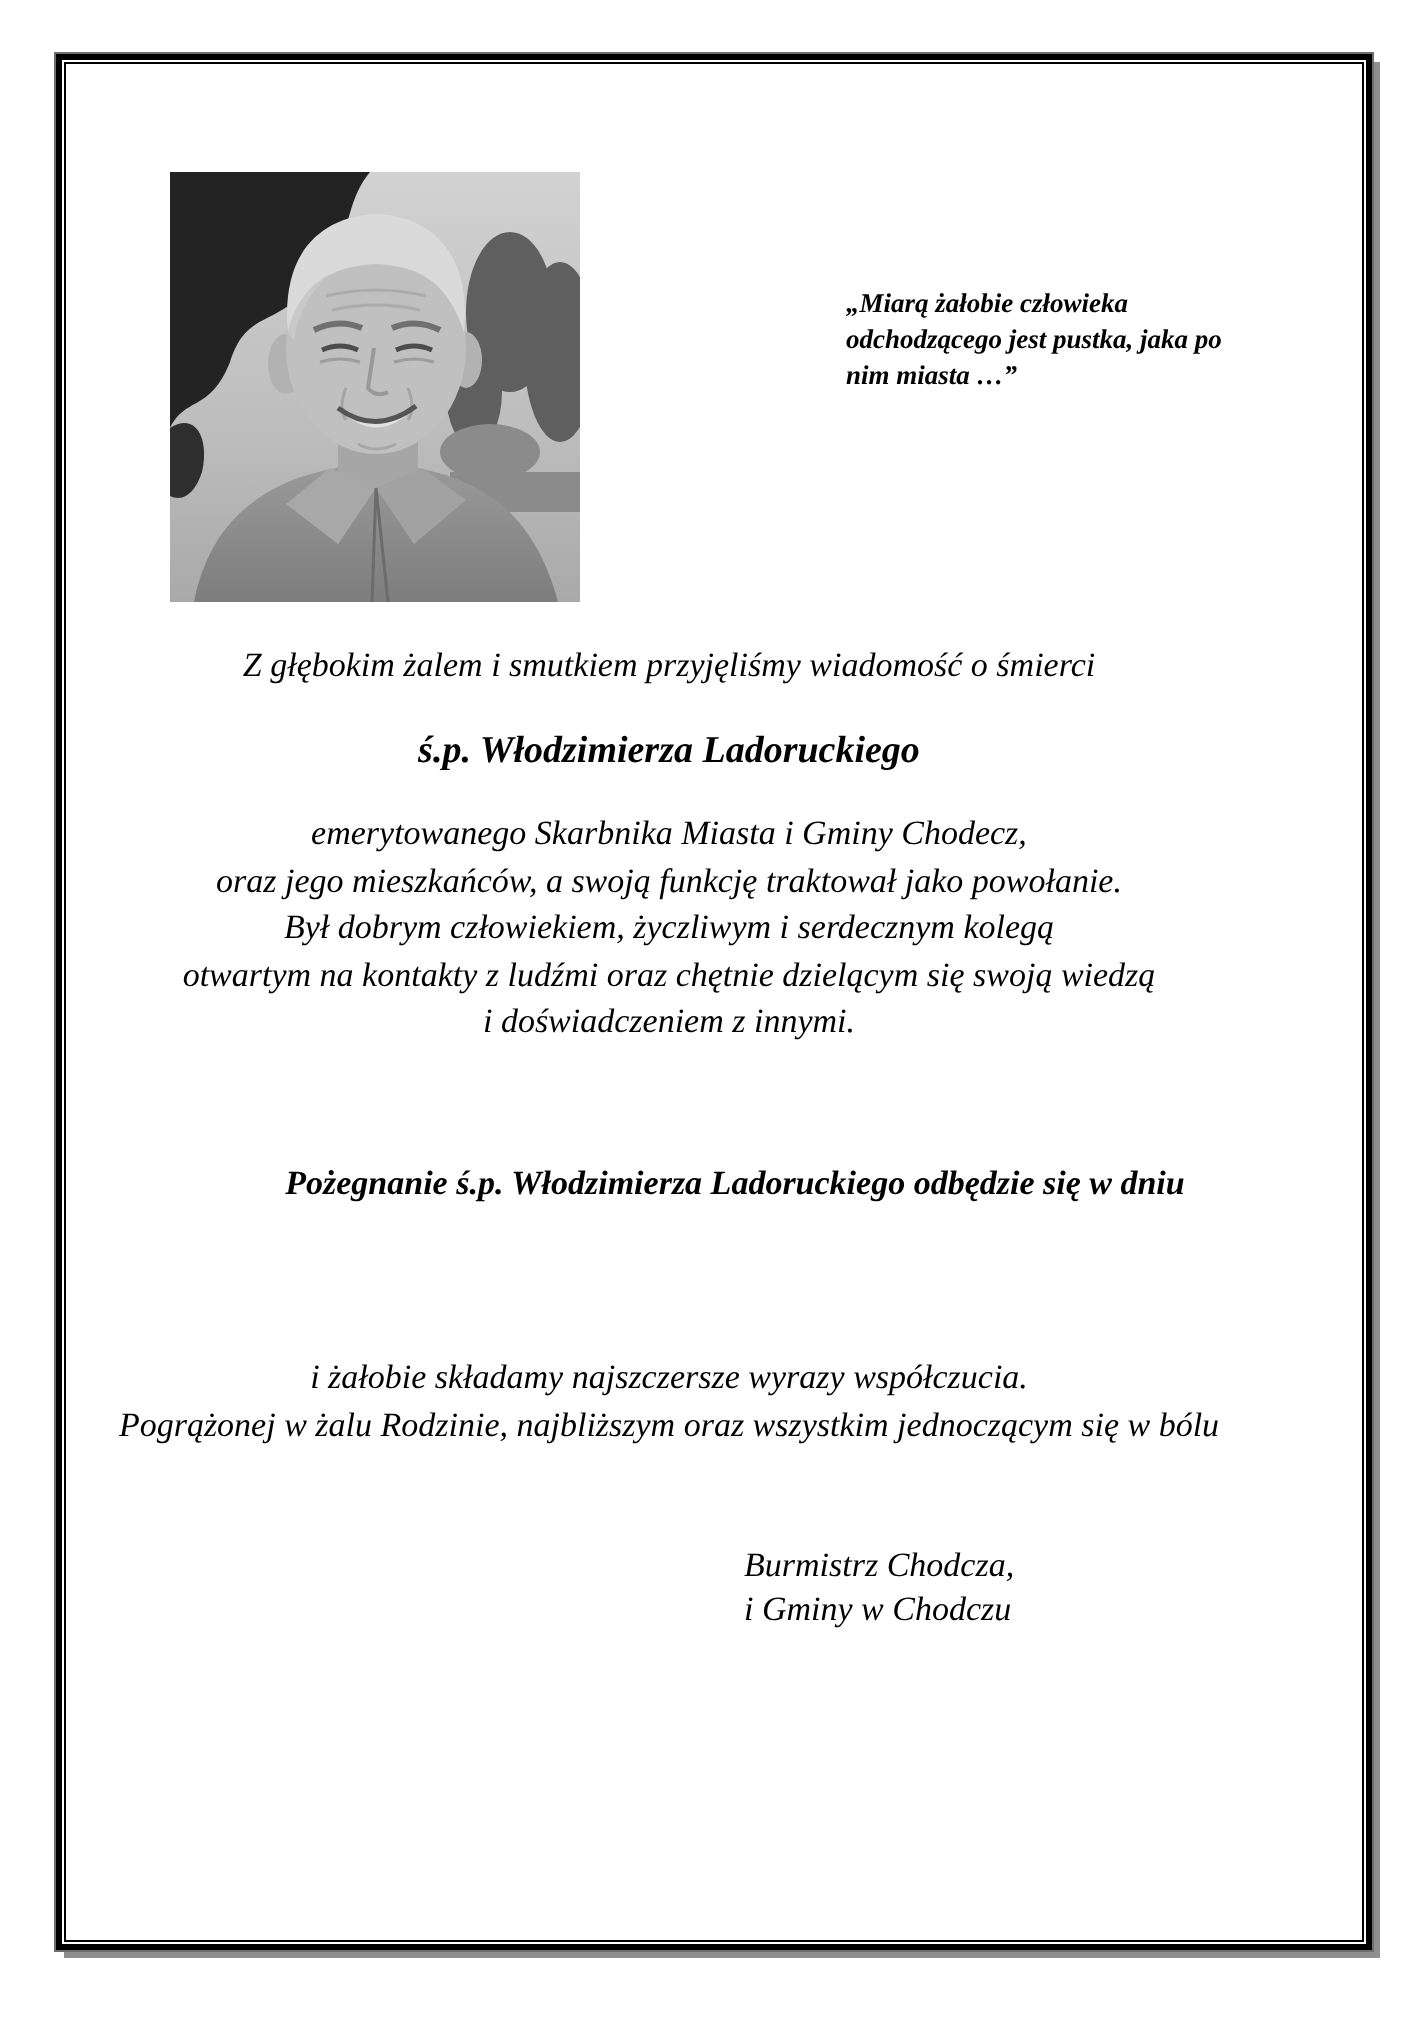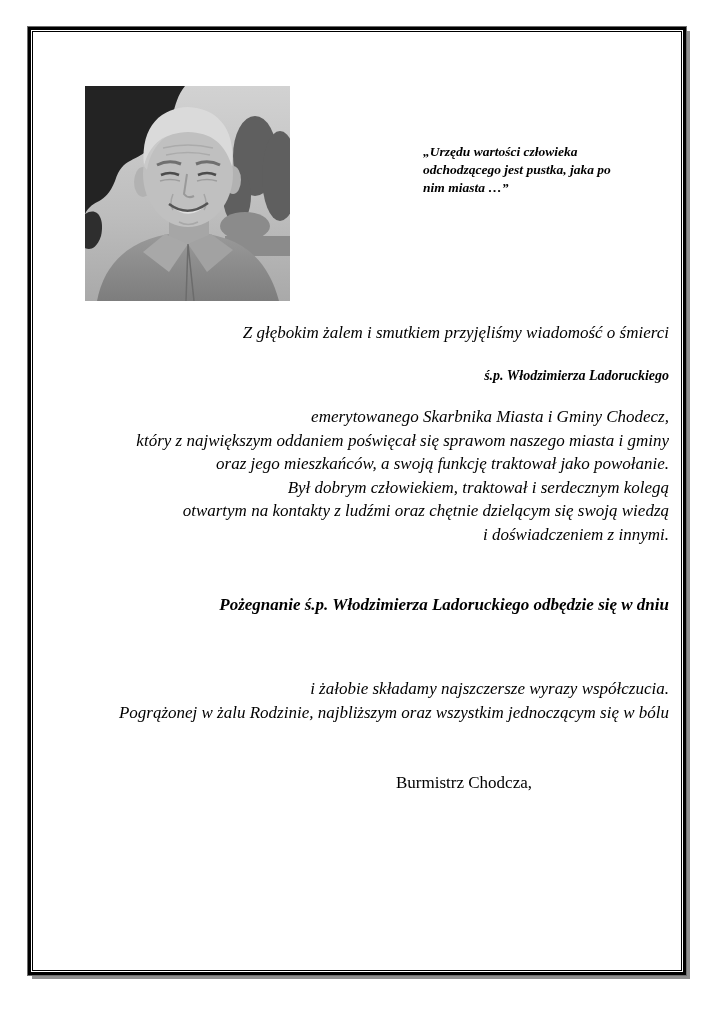--- a/index.html
+++ b/index.html
@@ -36,37 +36,38 @@
     width: 245px;
     font-style: italic;
     font-weight: bold;
     font-size: 13.5px;
     line-height: 18px;
     text-align: left;
   }
   .centered-block {
     position: absolute;
     left: 0; width: 669px;
-    text-align: right;
+    text-align: center;
     font-style: italic;
     font-size: 17px;
     line-height: 23.5px;
   }
   .intro  { top: 321px; }
   .name   {
     top: 364px;
     font-weight: bold;
-    font-size: 14px;
+    font-size: 19px;
   }
   .tribute    { top: 405px; }
-  .funeral    { top: 593px; font-weight: bold; }
+  .funeral    { top: 580px; font-weight: bold; padding-left: 33px; }
   .condolence { top: 677px; }
   .signature {
     position: absolute;
-    left: 396px; top: 772px;
+    left: 372px; top: 772px;
+    font-style: italic;
     font-size: 17px;
     line-height: 22px;
     text-align: left;
   }
   .line { display: block; }
 </style>
 </head>
 <body>
 
 <div class="frame">
@@ -129,42 +130,42 @@
     <path stroke="#a5a5a5" stroke-width="1.5" fill="none" d="M88,108 Q84,118 88,124 M119,108 Q123,118 119,124"></path>
 
     <path fill="#e0e0e0" d="M84,118 Q103,130 123,117 Q104,138 84,118 Z"></path>
     <path stroke="#555555" stroke-width="2.5" fill="none" d="M84,118 Q103,132 123,117"></path>
 
     <path stroke="#a8a8a8" stroke-width="1.5" fill="none" d="M94,136 Q103,141 113,136"></path>
   </svg>
 </div>
 
 <div class="quote">
-  <span class="line">„Urzędu wartości człowieka</span>
+  <span class="line">„Miarą żałobie człowieka</span>
   <span class="line">odchodzącego jest pustka, jaka po</span>
   <span class="line">nim miasta …”</span>
 </div>
 
 <div class="centered-block intro">Z głębokim żalem i smutkiem przyjęliśmy wiadomość o śmierci</div>
 
 <div class="centered-block name">ś.p. Włodzimierza Ladoruckiego</div>
 
 <div class="centered-block tribute">
   <span class="line">emerytowanego Skarbnika Miasta i Gminy Chodecz,</span>
-  <span class="line">który z największym oddaniem poświęcał się sprawom naszego miasta i gminy</span>
   <span class="line">oraz jego mieszkańców, a swoją funkcję traktował jako powołanie.</span>
-  <span class="line">Był dobrym człowiekiem, traktował i serdecznym kolegą</span>
+  <span class="line">Był dobrym człowiekiem, życzliwym i serdecznym kolegą</span>
   <span class="line">otwartym na kontakty z ludźmi oraz chętnie dzielącym się swoją wiedzą</span>
   <span class="line">i doświadczeniem z innymi.</span>
 </div>
 
 <div class="centered-block funeral">
   <span class="line">Pożegnanie ś.p. Włodzimierza Ladoruckiego odbędzie się w dniu</span>
 </div>
 
 <div class="centered-block condolence">
   <span class="line">i żałobie składamy najszczersze wyrazy współczucia.</span>
   <span class="line">Pogrążonej w żalu Rodzinie, najbliższym oraz wszystkim jednoczącym się w bólu</span>
 </div>
 
 <div class="signature">
   <span class="line">Burmistrz Chodcza,</span>
+  <span class="line">i Gminy w Chodczu</span>
 </div>
 
 </body></html>

